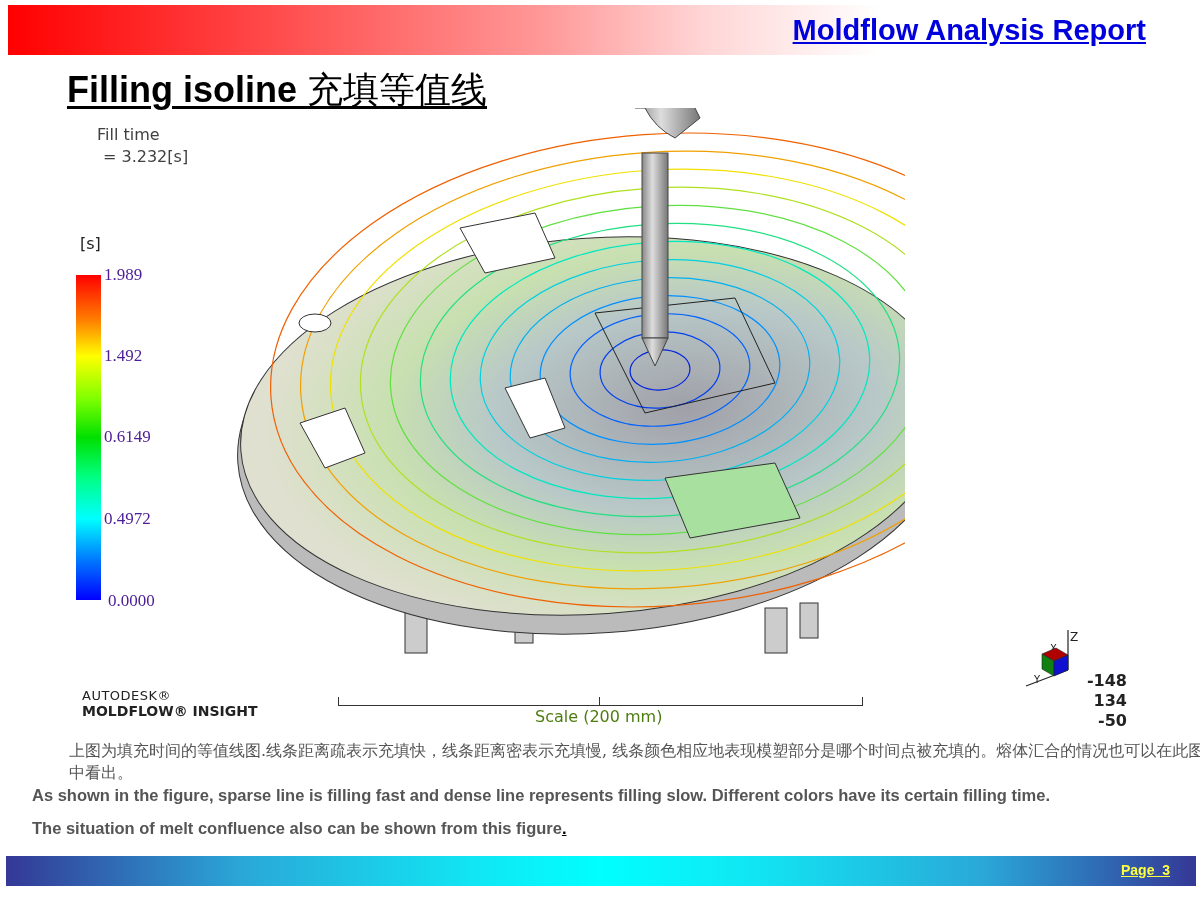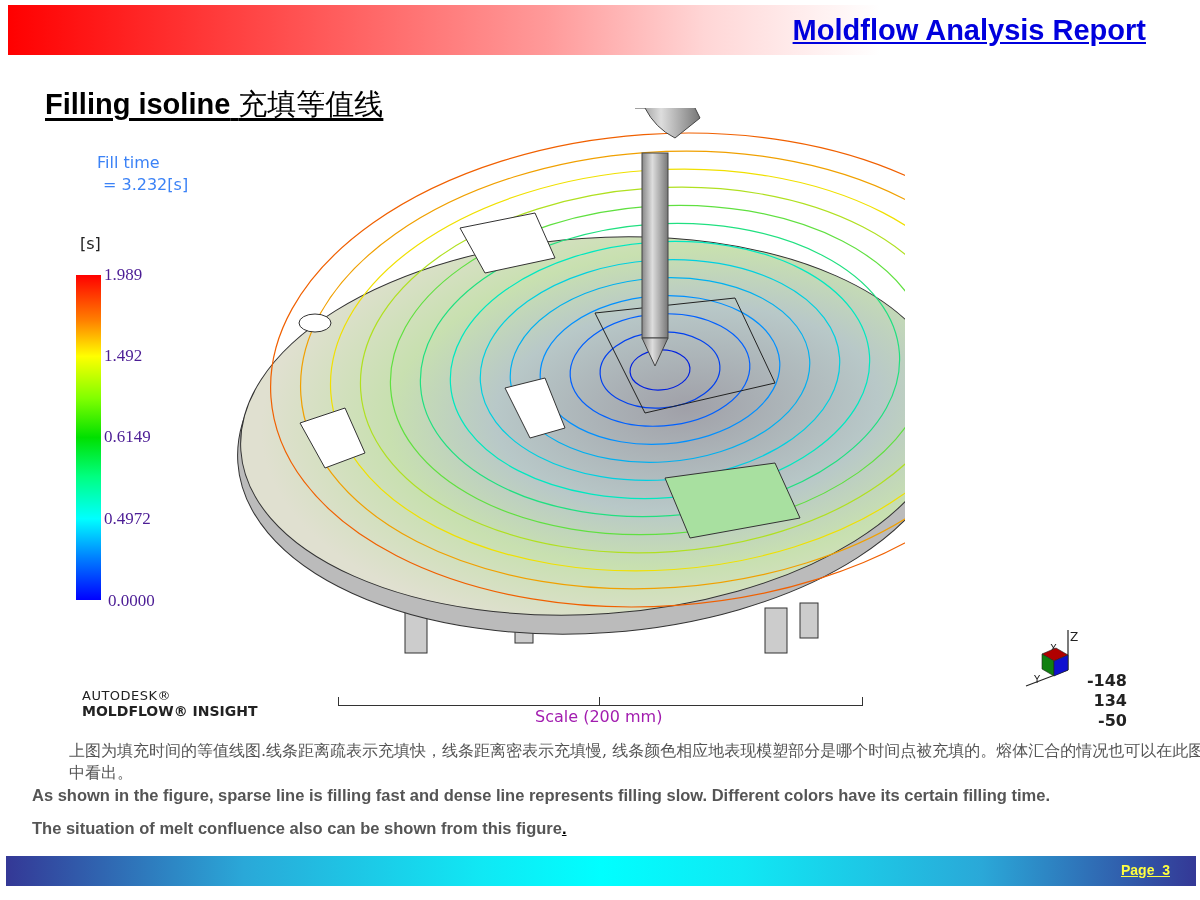--- a/index.html
+++ b/index.html
@@ -11,44 +11,44 @@
   .top-band {
     position: absolute; left: 8px; top: 5px; width: 872px; height: 50px;
     background: linear-gradient(to right, #ff0000 0%, #ff4a4a 30%, #ff9a9a 62%, #ffd6d6 80%, #ffffff 100%);
   }
   .report-title {
     position: absolute; right: 54px; top: 14px;
     font-size: 29px; font-weight: bold; 
     color: #0000dd; text-decoration: underline;
   }
   .slide-title {
-    position: absolute; left: 45px; top: 66px;
-    font-size: 29px; font-weight: bold; color: #000;
-    text-decoration: underline; text-decoration-thickness: 3px; text-underline-offset: 4px; margin-top: 19px;
+    position: absolute; left: 67px; top: 66px;
+    font-size: 36px; font-weight: bold; color: #000;
+    text-decoration: underline; text-decoration-thickness: 3px; text-underline-offset: 4px;
   }
   .slide-title .cn { font-family: "DejaVu Serif", serif; font-weight: normal; }
 
-  .fill-time { position: absolute; left: 97px; top: 124px; font-family: "DejaVu Sans", sans-serif; font-size: 16px; color: #3b82f6; line-height: 22px; margin-top: 28px; }
+  .fill-time { position: absolute; left: 97px; top: 124px; font-family: "DejaVu Sans", sans-serif; font-size: 16px; color: #404040; line-height: 22px; }
   .fill-time .val { padding-left: 6px; }
   .unit { position: absolute; left: 80px; top: 234px; font-family: "DejaVu Sans", sans-serif; font-size: 16px; color: #222; }
   .legend-bar {
     position: absolute; left: 76px; top: 275px; width: 25px; height: 325px;
     background: linear-gradient(to bottom, #ff0000 0%, #ff8000 14%, #ffff00 25%, #80ff00 38%, #00e000 50%, #00ff80 62%, #00ffff 75%, #0080ff 87%, #0000ff 100%);
   }
   .tick { position: absolute; left: 104px; font-family: Liberation Serif, serif; font-size: 17px; color: #4c1d95; }
 
   .model { position: absolute; left: 215px; top: 108px; width: 690px; height: 560px; }
 
   .brand { position: absolute; left: 82px; top: 688px; font-family: "DejaVu Sans", sans-serif; color: #222; }
   .brand .l1 { font-size: 13px; letter-spacing: 0.5px; }
   .brand .l2 { font-size: 14px; font-weight: bold; }
 
   .scale-bar { position: absolute; left: 338px; top: 697px; width: 523px; height: 8px; border-left: 1px solid #333; border-right: 1px solid #333; border-bottom: 1px solid #333; }
   .scale-mid { position: absolute; left: 599px; top: 697px; width: 1px; height: 8px; background: #333; }
-  .scale-label { position: absolute; left: 535px; top: 707px; font-family: "DejaVu Sans", sans-serif; font-size: 16px; color: #a21caf; }
+  .scale-label { position: absolute; left: 535px; top: 707px; font-family: "DejaVu Sans", sans-serif; font-size: 16px; color: #4d7c0f; }
 
   .triad { position: absolute; left: 1022px; top: 628px; width: 70px; height: 60px; }
   .coords { position: absolute; left: 1082px; top: 671px; font-family: "DejaVu Sans", sans-serif; font-size: 16px; color: #222; text-align: right; line-height: 20px; width: 45px; font-weight: bold; }
 
   .desc-cn { position: absolute; left: 32px; top: 740px; width: 1150px; font-family: "DejaVu Serif", serif; font-size: 16px; color: #555; line-height: 22px; margin-left: 37px; }
   .desc-en1 { position: absolute; left: 32px; top: 786px; font-size: 16.5px; font-weight: bold; color: #555; }
   .desc-en2 { position: absolute; left: 32px; top: 819px; font-size: 16.5px; font-weight: bold; color: #555; }
   .desc-en2 .dot { color: #000; text-decoration: underline; }
 
   .bottom-band {

